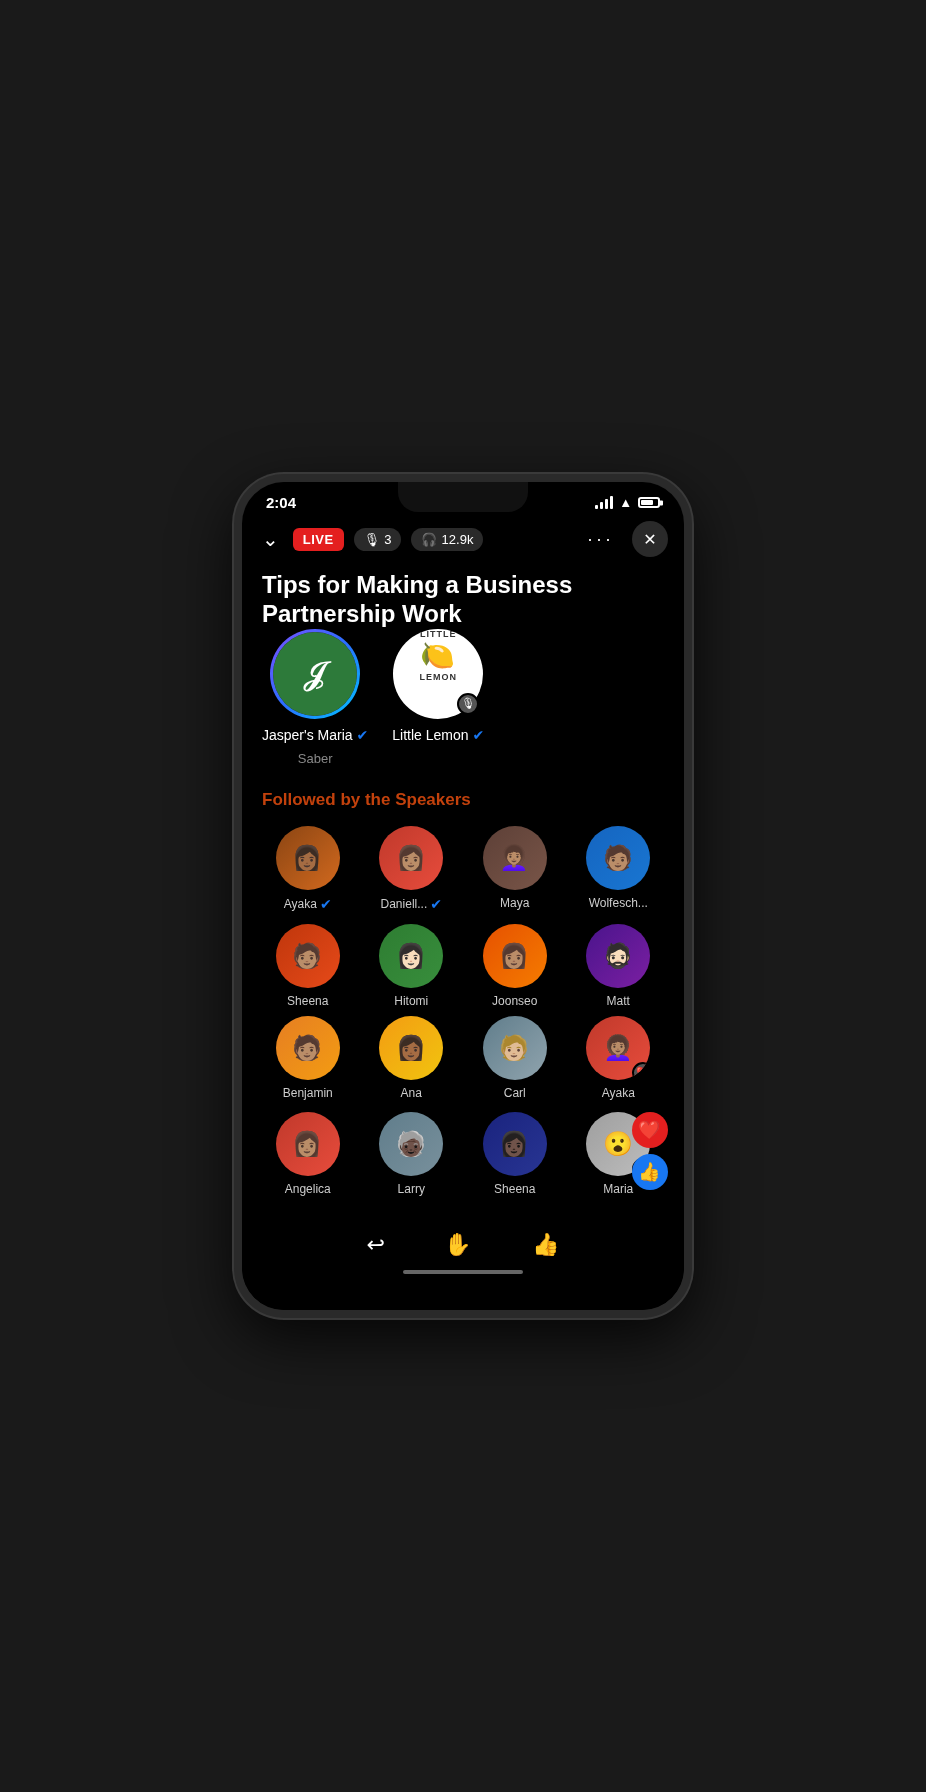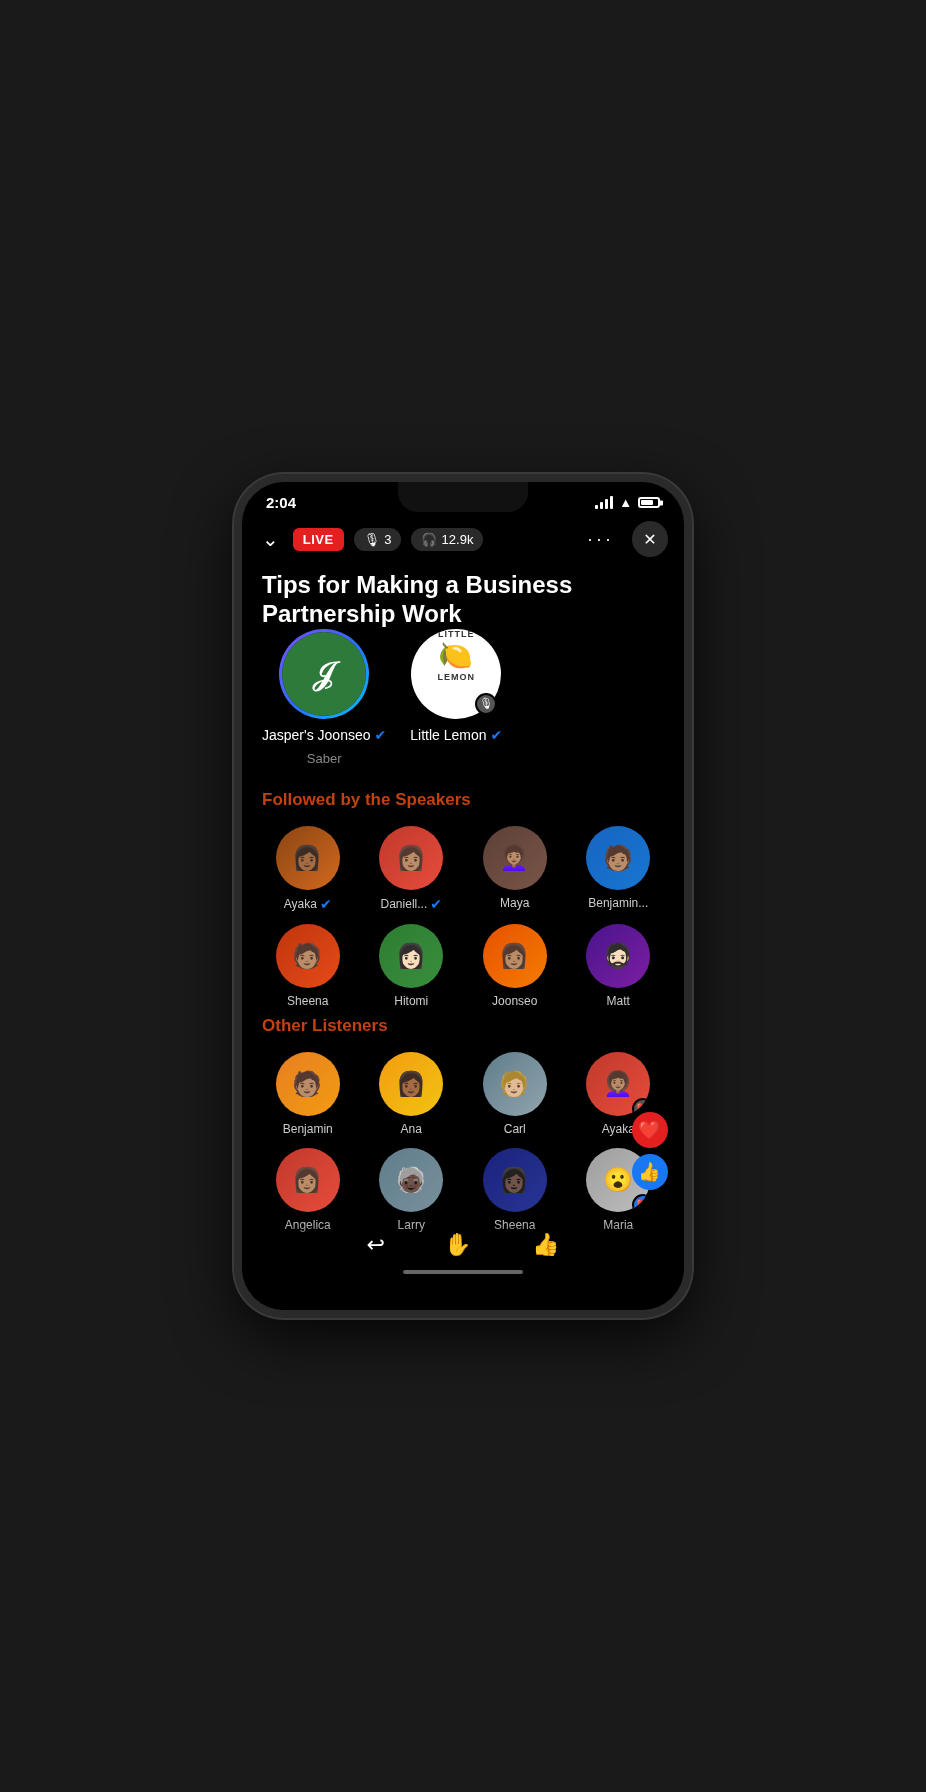--- a/index.html
+++ b/index.html
@@ -375,21 +375,21 @@
 
         <div class="speaker-item">
           <div class="speaker-avatar-wrap with-gradient">
             <div class="speaker-avatar">
               <div class="speaker-avatar-inner">
                 𝒥
               </div>
             </div>
           </div>
           <div class="speaker-name">
-            <span>Jasper's Joonseo</span>
+            <span>Jasper's Maria</span>
             <span class="verified">✔</span>
           </div>
           <div class="speaker-role">Saber</div>
         </div>
 
         <div class="speaker-item">
           <div style="position:relative; width:90px; height:90px;">
             <div class="speaker-avatar white-bg" style="border-radius:50%;">
               <div class="lemon-logo">
                 <div style="font-size:9px;letter-spacing:1px;color:#333;font-weight:700;">LITTLE</div>
@@ -430,21 +430,21 @@
           <div class="avatar-item">
             <div class="avatar-circle av-maya">👩🏽‍🦱</div>
             <div class="avatar-name">
               <span>Maya</span>
             </div>
           </div>
 
           <div class="avatar-item">
             <div class="avatar-circle av-wolfesch">🧑🏽</div>
             <div class="avatar-name">
-              <span>Benjamin...</span>
+              <span>Wolfesch...</span>
             </div>
           </div>
 
           <div class="avatar-item">
             <div class="avatar-circle av-saber">🧑🏽</div>
             <div class="avatar-name">
               <span>Sheena</span>
             </div>
           </div>
 
@@ -466,21 +466,20 @@
             <div class="avatar-circle av-matt">🧔🏻</div>
             <div class="avatar-name">
               <span>Matt</span>
             </div>
           </div>
 
         </div>
       </div>
 
       <div>
-        <div class="section-title">Other Listeners</div>
         <div class="avatars-grid">
 
           <div class="avatar-item">
             <div class="avatar-circle av-benjamin">🧑🏽</div>
             <div class="avatar-name">
               <span>Benjamin</span>
             </div>
           </div>
 
           <div class="avatar-item">

